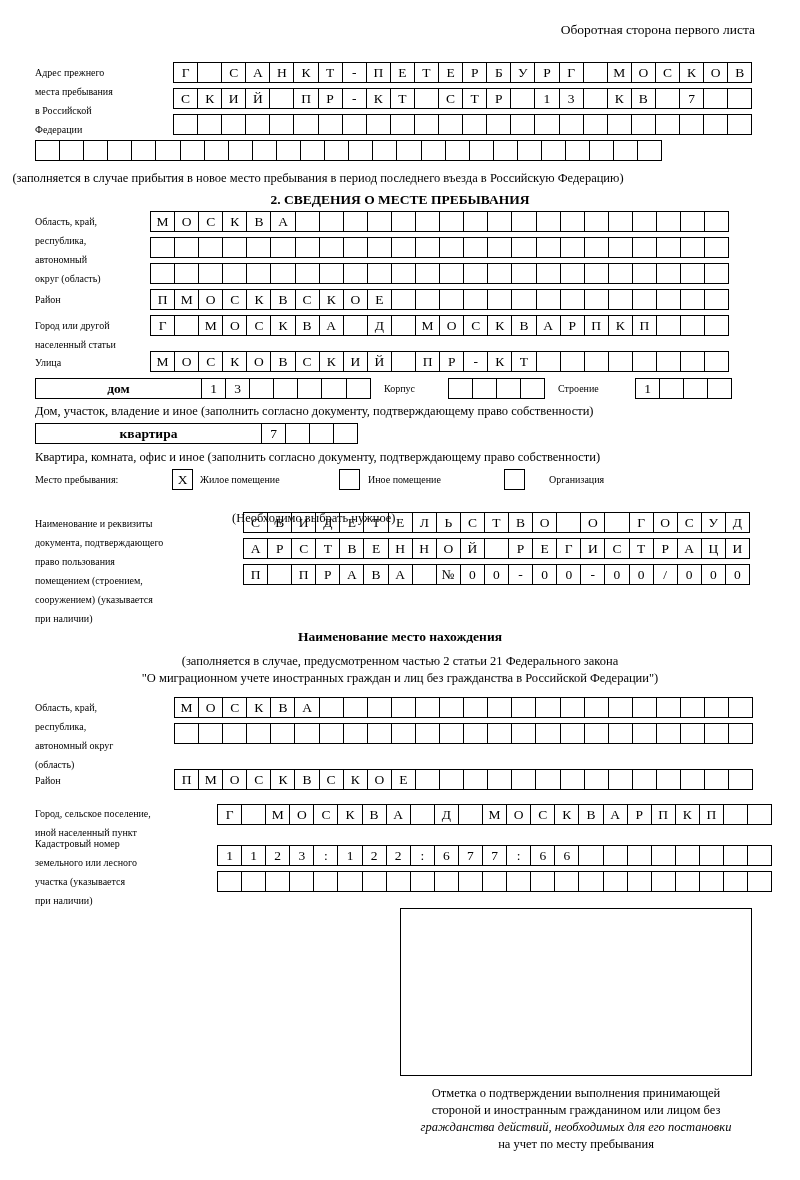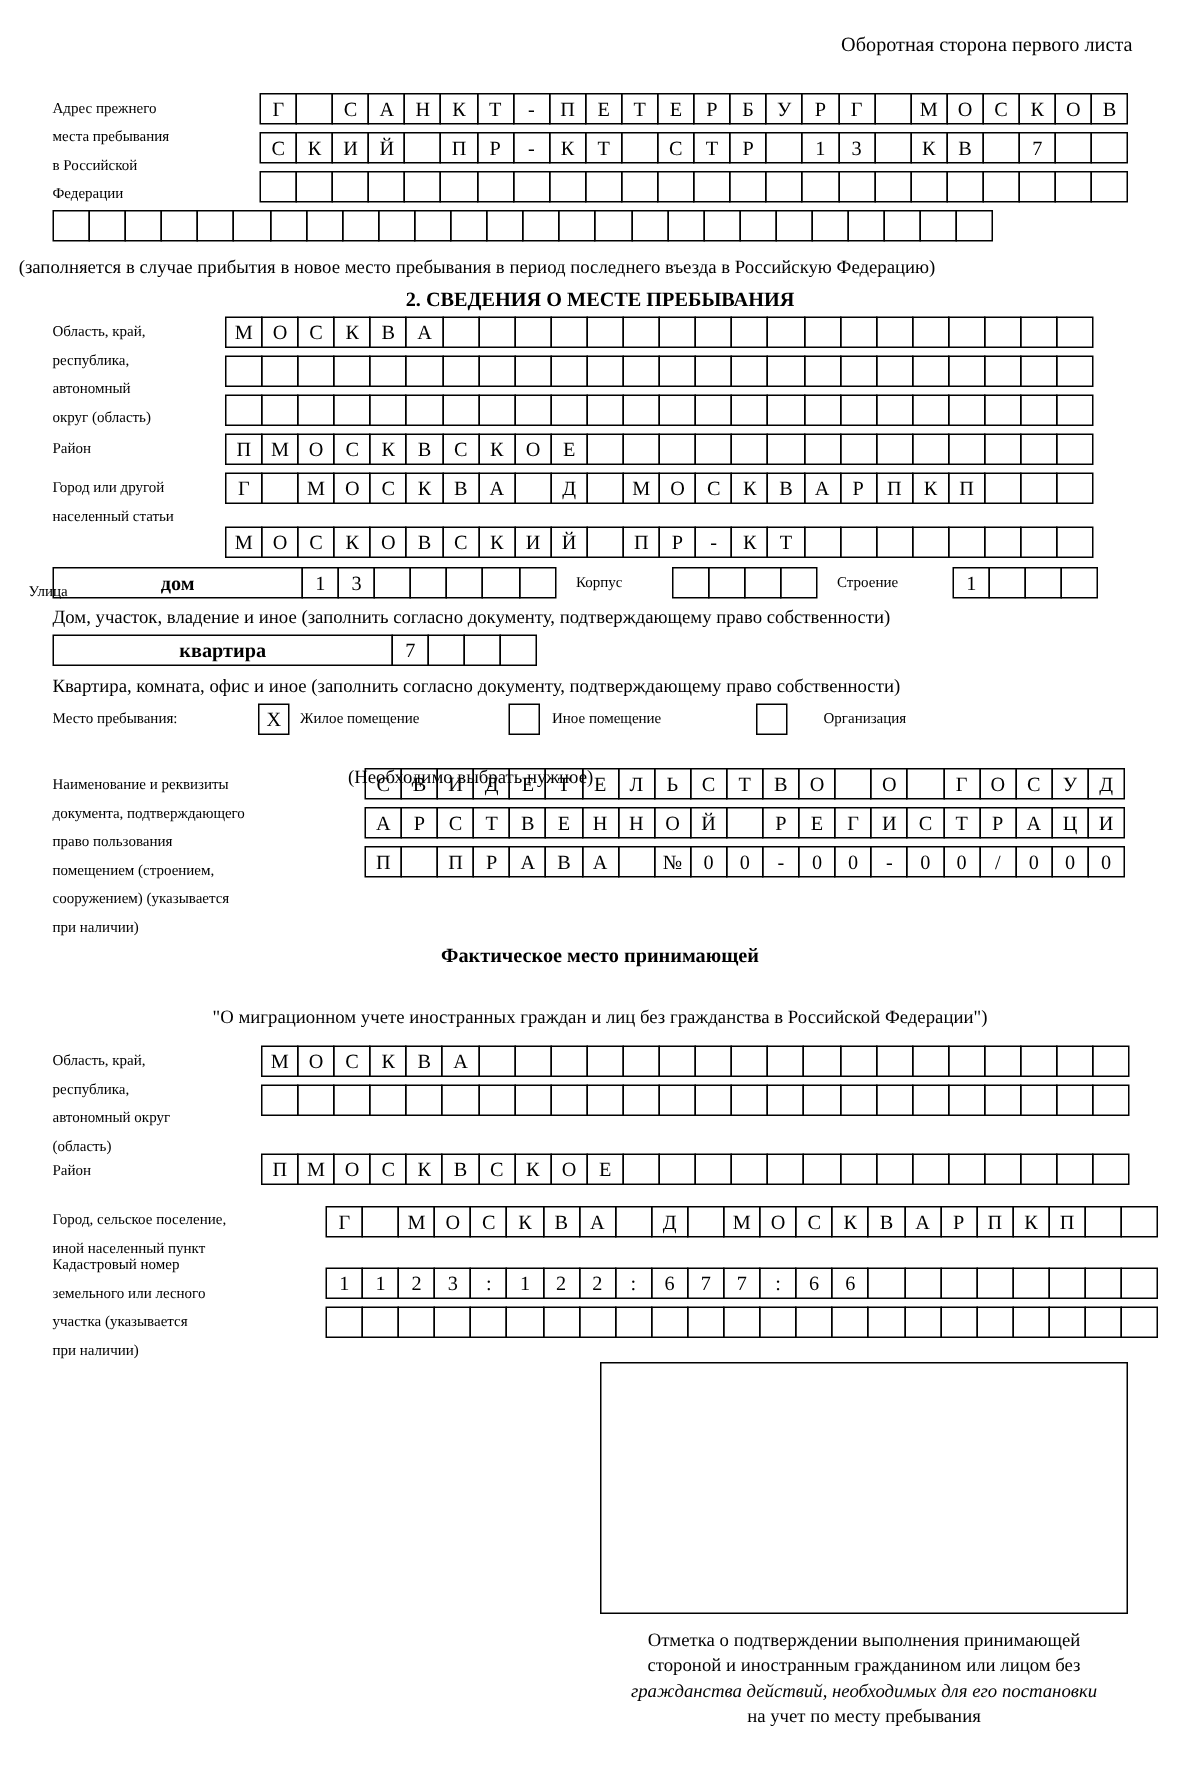--- a/index.html
+++ b/index.html
@@ -355,21 +355,21 @@
     <div class="cell">А</div>
     <div class="cell">Р</div>
     <div class="cell">П</div>
     <div class="cell">К</div>
     <div class="cell">П</div>
     <div class="cell"></div>
     <div class="cell"></div>
     <div class="cell"></div>
   </div>
 
-  <div class="lbl" style="left:19px; top:353px;margin-top:32px;">Улица</div>
+  <div class="lbl" style="left:35px; top:353px;">Улица</div>
   <div class="cells" style="left:150px; top:351px;">
     <div class="cell">М</div>
     <div class="cell">О</div>
     <div class="cell">С</div>
     <div class="cell">К</div>
     <div class="cell">О</div>
     <div class="cell">В</div>
     <div class="cell">С</div>
     <div class="cell">К</div>
     <div class="cell">И</div>
@@ -507,21 +507,22 @@
     <div class="cell">0</div>
     <div class="cell">-</div>
     <div class="cell">0</div>
     <div class="cell">0</div>
     <div class="cell">/</div>
     <div class="cell">0</div>
     <div class="cell">0</div>
     <div class="cell">0</div>
   </div>
 
-  <div class="center-title" style="top:629px;">Фактическое место принимающей</div>
+  <div class="center-title" style="top:629px;">Наименование место нахождения</div>
+  <div class="note" style="left:0; top:653px; width:800px;">(заполняется в случае, предусмотренном частью 2 статьи 21 Федерального закона</div>
   <div class="note" style="left:0; top:670px; width:800px;">"О миграционном учете иностранных граждан и лиц без гражданства в Российской Федерации")</div>
 
   <div class="lbl" style="left:35px; top:698px;">Область, край,
 республика,
 автономный округ
 (область)</div>
 
   <div class="cells" style="left:174px; top:697px;">
     <div class="cell">М</div>
     <div class="cell">О</div>

